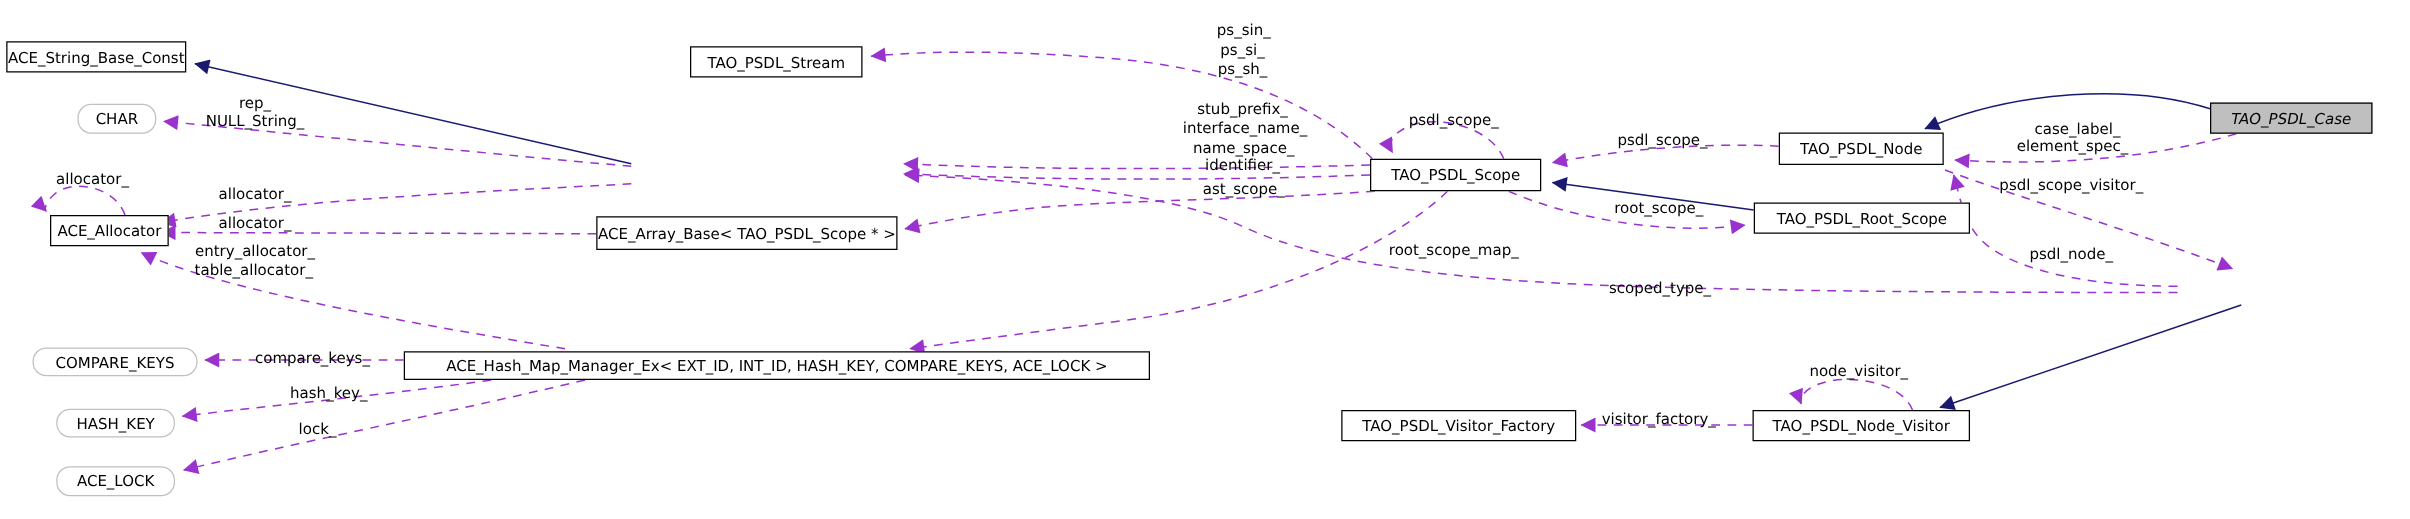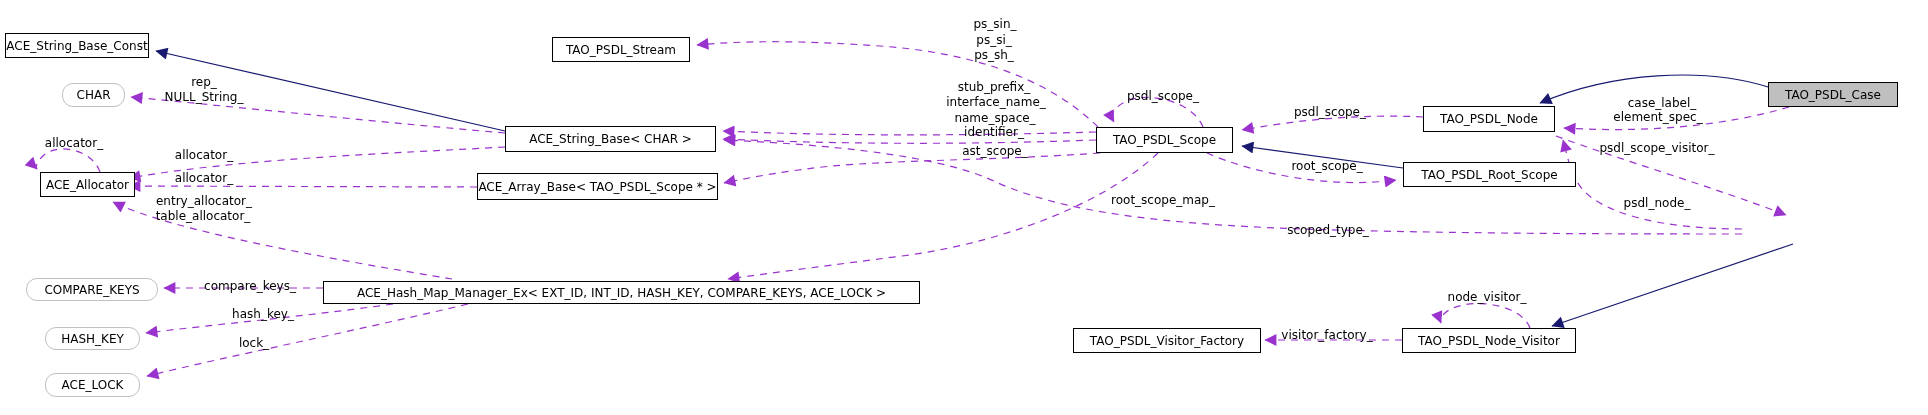--- a/index.html
+++ b/index.html
@@ -83,26 +83,25 @@
     </g>
   </svg>
 
   <div class="node" style="left:5px;top:33px;width:144px;height:25px;">ACE_String_Base_Const</div>
   <div class="node tpl" style="left:62px;top:83px;width:63px;height:24px;">CHAR</div>
   <div class="node" style="left:40px;top:172px;width:95px;height:25px;">ACE_Allocator</div>
   <div class="node tpl" style="left:26px;top:278px;width:132px;height:23px;">COMPARE_KEYS</div>
   <div class="node tpl" style="left:45px;top:327px;width:95px;height:23px;">HASH_KEY</div>
   <div class="node tpl" style="left:45px;top:373px;width:95px;height:24px;">ACE_LOCK</div>
   <div class="node" style="left:552px;top:37px;width:138px;height:25px;">TAO_PSDL_Stream</div>
-  <div class="node" style="left:505px;top:126px;width:211px;height:26px;">ACE_String_Base&lt; CHAR &gt;</div>
   <div class="node" style="left:477px;top:173px;width:241px;height:27px;">ACE_Array_Base&lt; TAO_PSDL_Scope * &gt;</div>
   <div class="node" style="left:323px;top:281px;width:597px;height:23px;">ACE_Hash_Map_Manager_Ex&lt; EXT_ID, INT_ID, HASH_KEY, COMPARE_KEYS, ACE_LOCK &gt;</div>
   <div class="node" style="left:1096px;top:127px;width:137px;height:26px;">TAO_PSDL_Scope</div>
   <div class="node" style="left:1423px;top:106px;width:132px;height:26px;">TAO_PSDL_Node</div>
-  <div class="node highlight" style="left:1768px;top:82px;width:130px;height:25px;">TAO_PSDL_Case</div>
+  <div class="node highlight" style="left:1768px;top:82px;width:130px;height:25px;font-style:italic;">TAO_PSDL_Case</div>
   <div class="node" style="left:1403px;top:162px;width:173px;height:25px;">TAO_PSDL_Root_Scope</div>
   <div class="node" style="left:1073px;top:328px;width:188px;height:25px;">TAO_PSDL_Visitor_Factory</div>
   <div class="node" style="left:1402px;top:328px;width:174px;height:25px;">TAO_PSDL_Node_Visitor</div>
 
   <div class="elabel" style="left:204px;top:82px;">rep_</div>
   <div class="elabel" style="left:204px;top:97px;">NULL_String_</div>
   <div class="elabel" style="left:74px;top:143px;">allocator_</div>
   <div class="elabel" style="left:204px;top:155px;">allocator_</div>
   <div class="elabel" style="left:204px;top:178px;">allocator_</div>
   <div class="elabel" style="left:204px;top:201px;">entry_allocator_</div>

